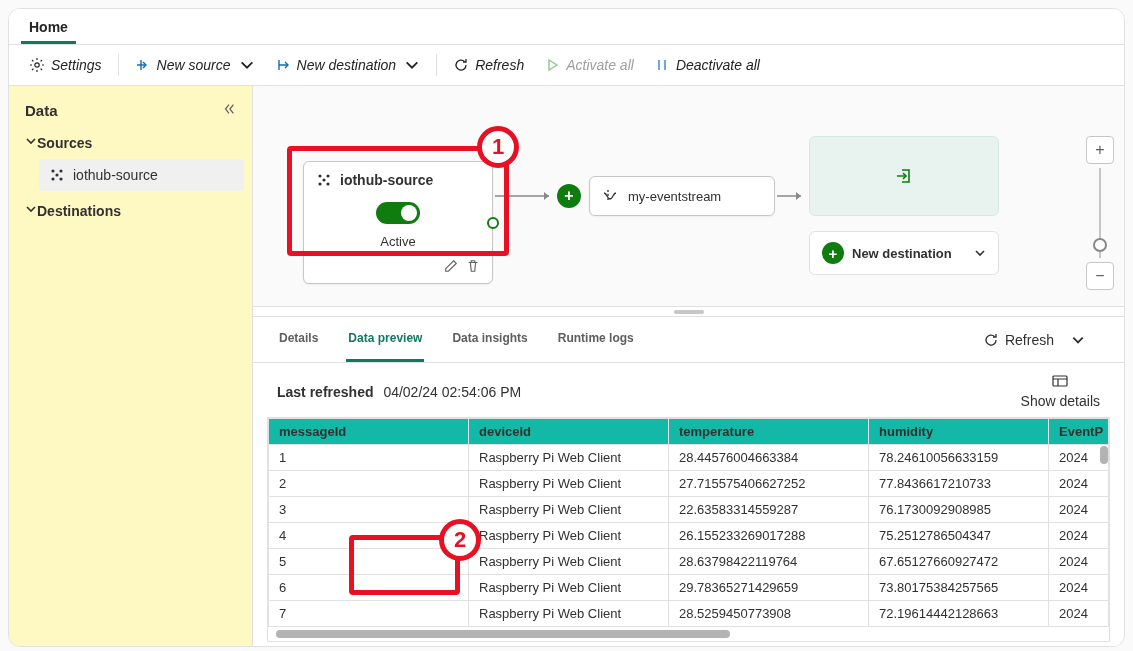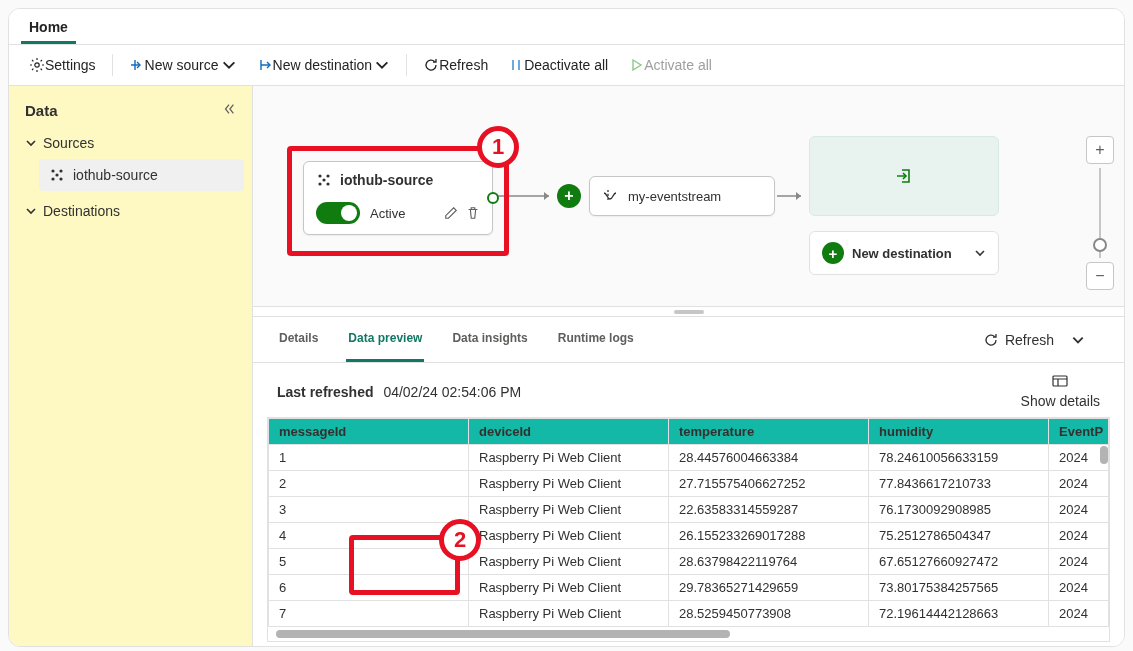--- a/index.html
+++ b/index.html
@@ -4,42 +4,42 @@
 <style>
   * { box-sizing: border-box; font-family: "Segoe UI", Arial, sans-serif; }
   body { margin:0; background:#fafafa; color:#323130; font-size:13px; width:1133px; }
   .app { border:1px solid #e1e1e1; border-radius:12px; margin:8px; overflow:hidden; background:#fff;}
   
   .ribbon-tabs { display:flex; padding:4px 12px 0 12px; border-bottom:1px solid #e1e1e1; background:#fff;}
   .ribbon-tab { padding:6px 8px; font-size:14px; font-weight:600; color:#242424; border-bottom:3px solid transparent;}
   .ribbon-tab.active{ border-bottom-color:#117865;}
   
   .toolbar { display:flex; align-items:center; gap:0; padding:6px 10px; border-bottom:1px solid #e1e1e1;}
-  .tbtn { display:flex; align-items:flex-end; padding:6px 10px; border:none; background:none; color:#242424; font-size:14px; cursor:pointer; border-radius:4px;}
+  .tbtn { display:flex; align-items:flex-end; gap:6px; padding:6px 10px; border:none; background:none; color:#242424; font-size:14px; cursor:pointer; border-radius:4px;font-style:italic;}
   .tbtn svg{width:16px;height:16px;}
   .tbtn .chev{margin-left:2px;}
   .tbtn.disabled{color:#a19f9d; cursor:default;}
   .vdiv{width:1px;height:22px;background:#e1e1e1;margin:0 6px;}
   
   .main{display:flex; height:560px;}
   .sidebar{width:252px; border-right:1px solid #e1e1e1; padding:12px 8px; background:#fef9c3; position:relative;}
   .side-head{display:flex;align-items:center;justify-content:space-between;font-weight:700;font-size:15px;padding:4px 8px 10px 8px;}
   .side-coll svg{width:14px;height:14px;color:#605e5c;}
-  .side-group{display:flex;align-items:center;gap:6px;padding:6px 8px;font-weight:400;font-size:14px;cursor:pointer;}
+  .side-group{display:flex;align-items:flex-start;padding:6px 8px;font-weight:700;font-size:14px;cursor:pointer;}
   .side-group svg{width:12px;height:12px;}
   .side-item{display:flex;align-items:center;gap:8px;margin:2px 0 2px 22px;padding:8px 10px;border-radius:4px;background:#f0f0f0;font-size:14px;}
   .side-item svg{width:16px;height:16px;}
   
   .canvas-wrap{flex:1;display:flex;flex-direction:column;position:relative;}
   .canvas{flex:1;position:relative;background:#fafafa;overflow:hidden;}
   .node{position:absolute;background:#fff;border:1px solid #c8c6c4;border-radius:6px;box-shadow:0 1px 2px rgba(0,0,0,0.06);}
   .src-node{left:50px;top:75px;width:190px;}
   .src-head{display:flex;align-items:center;gap:8px;padding:10px 12px 8px 12px;font-weight:600;font-size:14px;}
   .src-head svg{width:16px;height:16px;}
-  .src-body{display:flex;align-items:center;gap:10px;padding:6px 12px 10px 12px;}
+  .src-body{display:flex;align-items:center;gap:10px;padding:6px 12px 10px 12px;flex-direction:column;}
   .toggle{width:44px;height:22px;border-radius:11px;background:#107c10;position:relative;}
   .toggle::after{content:"";position:absolute;width:16px;height:16px;background:#fff;border-radius:50%;top:3px;right:3px;}
   .src-body .status{font-size:13px;}
   .src-body .actions{margin-left:auto;display:flex;gap:8px;color:#605e5c;}
   .src-body .actions svg{width:14px;height:14px;cursor:pointer;}
   .port{position:absolute;right:-7px;top:50%;width:12px;height:12px;border:2px solid #107c10;background:#fff;border-radius:50%;transform:translateY(-50%);}
   .red-box{position:absolute;left:34px;top:60px;width:222px;height:110px;border:5px solid #e81123;border-radius:4px;pointer-events:none;}
   .marker{position:absolute;width:42px;height:42px;border:5px solid #e81123;border-radius:50%;background:#fff;display:flex;align-items:center;justify-content:center;font-size:22px;font-weight:700;color:#e81123;z-index:5;pointer-events:none;}
   .marker1{left:224px;top:40px;}
   .marker2{left:186px;top:202px;}
@@ -128,31 +128,31 @@
         </svg>
    </button>
    <span class="vdiv"></span>
    <button class="tbtn">
      <svg viewBox="0 0 16 16" fill="none" stroke="currentColor" stroke-width="1.3">
           <path d="M13 8a5 5 0 1 1-1.5-3.5"></path>
           <path d="M13 2v3h-3"></path>
         </svg>
      <span>Refresh</span>
    </button>
-   <button class="tbtn">
-     <svg viewBox="0 0 16 16" fill="none" stroke="#6fa8dc" stroke-width="2">
-          <path d="M5 3v10M11 3v10"></path>
-        </svg>
-     <span>Deactivate all</span>
-   </button>
    <button class="tbtn disabled">
      <svg viewBox="0 0 16 16" fill="none" stroke="#8cc98c" stroke-width="1.4">
           <path d="M5 3l8 5-8 5z"></path>
         </svg>
      <span>Activate all</span>
+   </button>
+   <button class="tbtn">
+     <svg viewBox="0 0 16 16" fill="none" stroke="#6fa8dc" stroke-width="2">
+          <path d="M5 3v10M11 3v10"></path>
+        </svg>
+     <span>Deactivate all</span>
    </button>
  </div>
 
  <div class="main">
    <div class="sidebar">
      <div class="side-head">
        <span>Data</span>
        <span class="side-coll"><svg viewBox="0 0 16 16" fill="none" stroke="currentColor" stroke-width="1.4">
               <path d="M8 3 4 8l4 5M13 3 9 8l4 5"></path>
             </svg></span>

